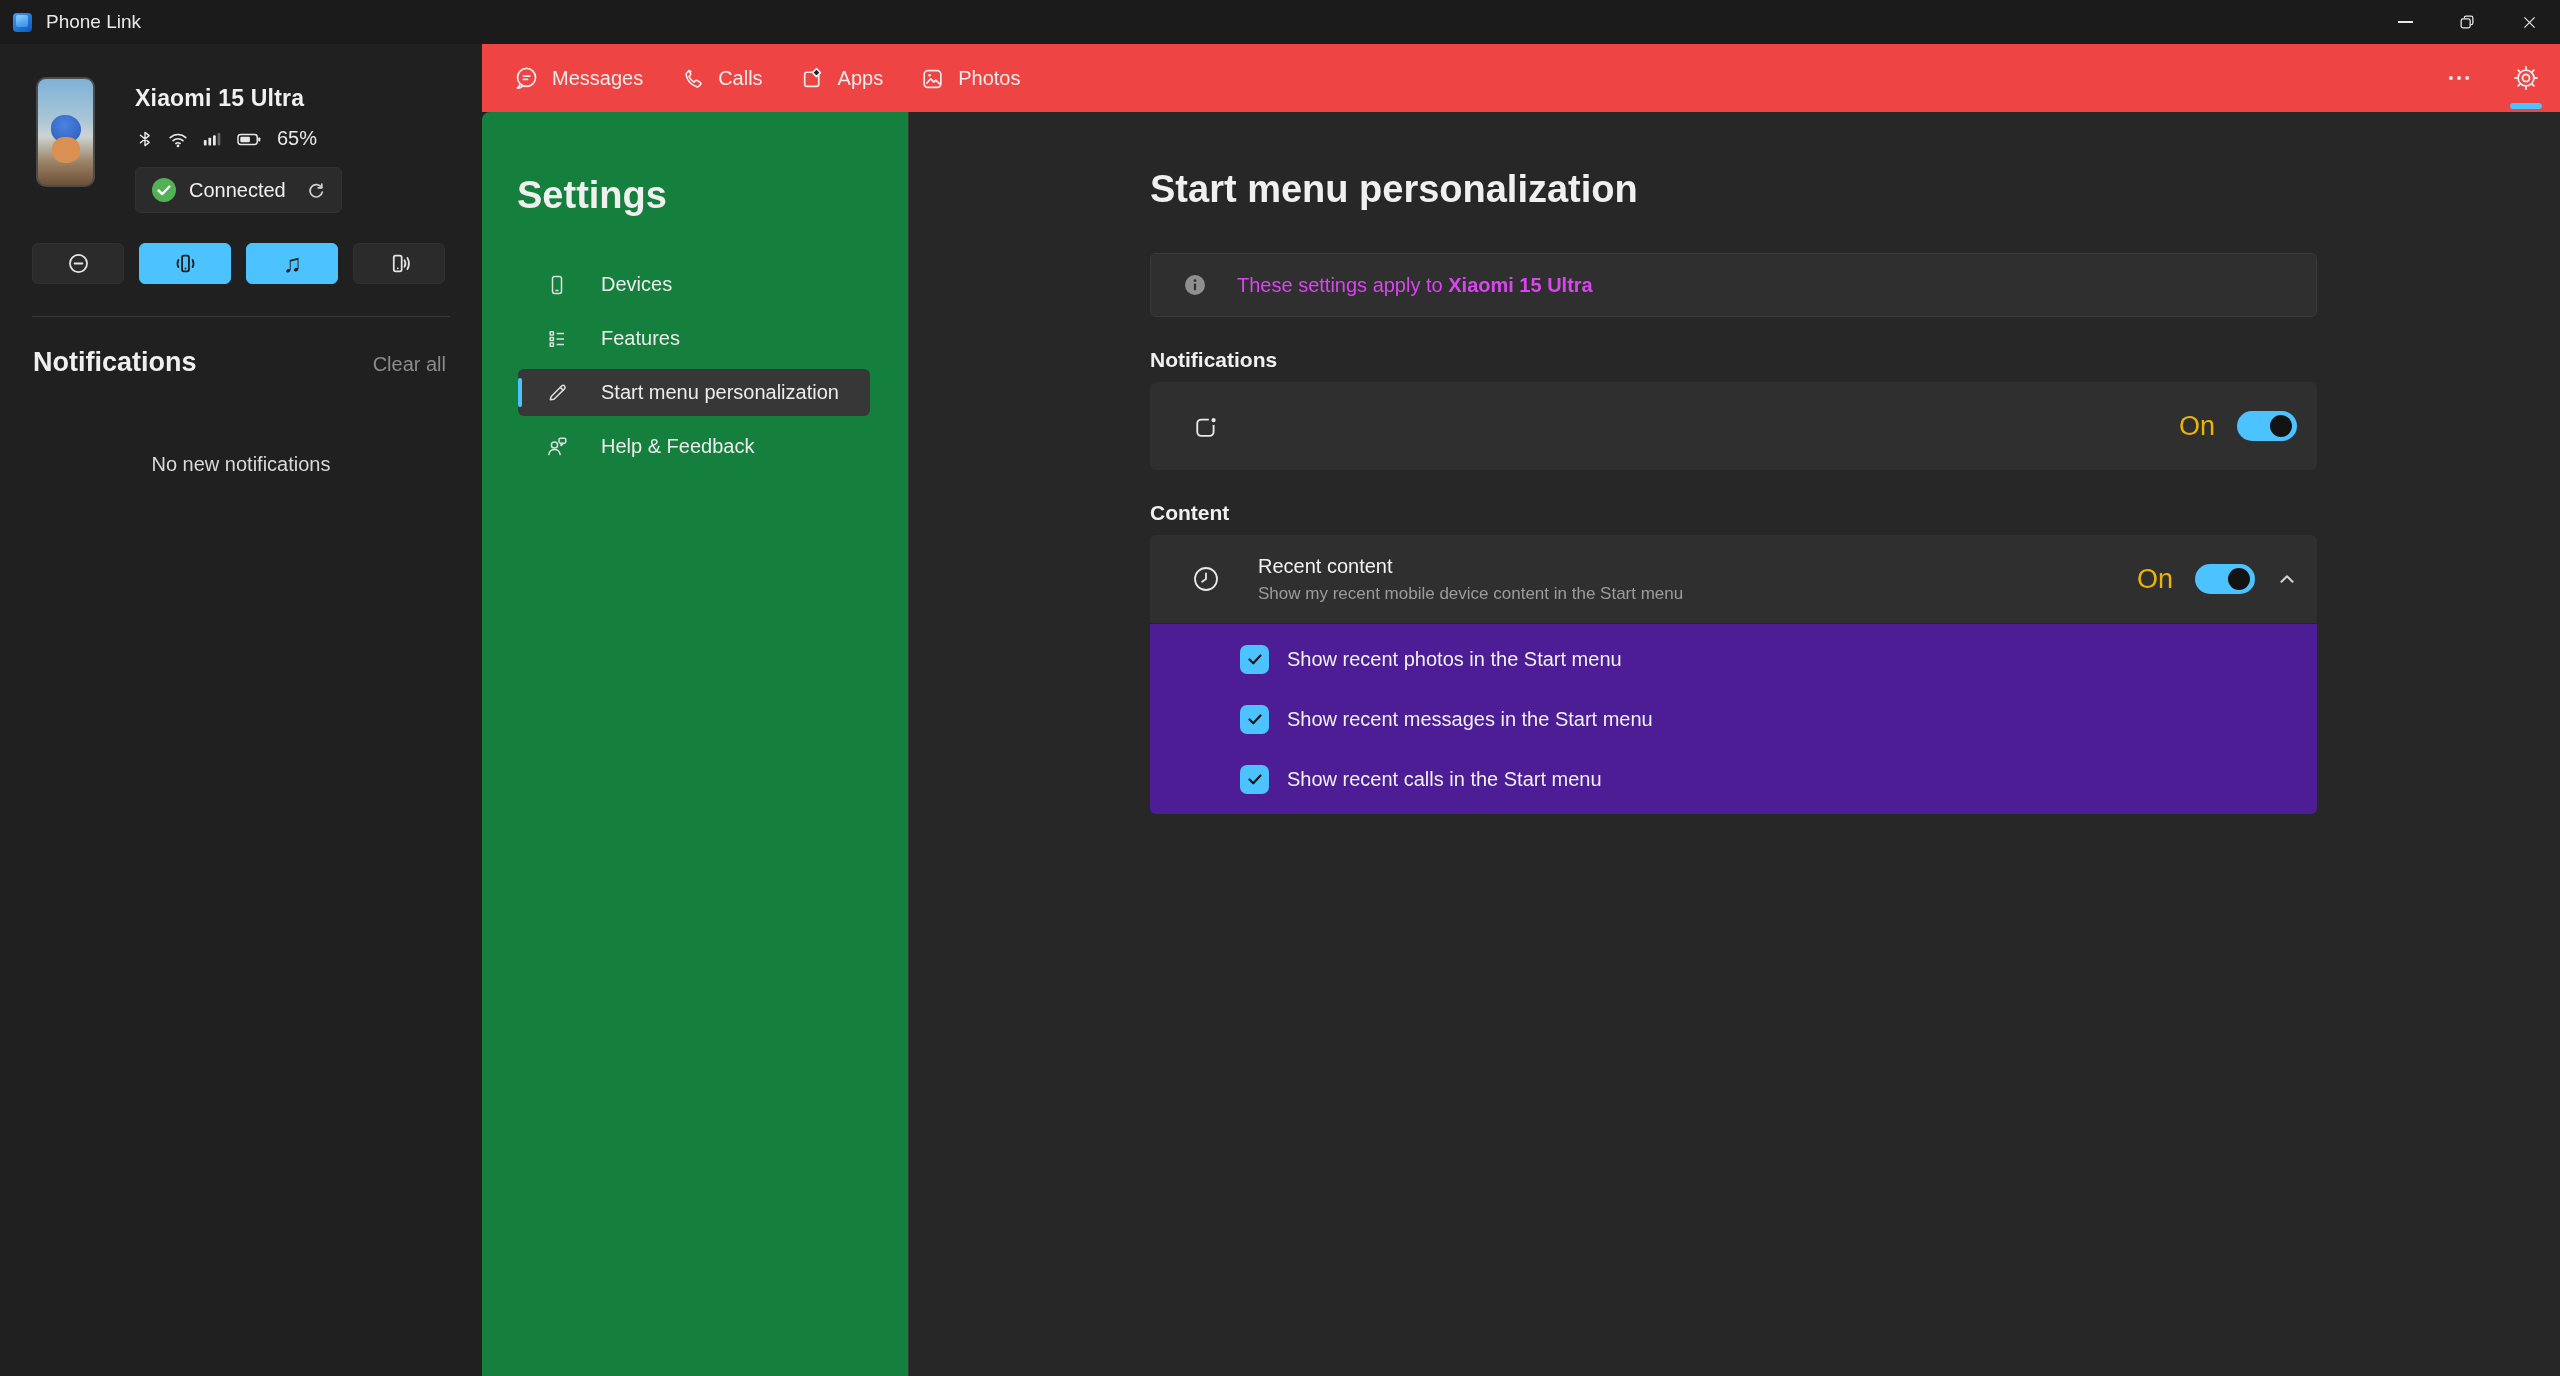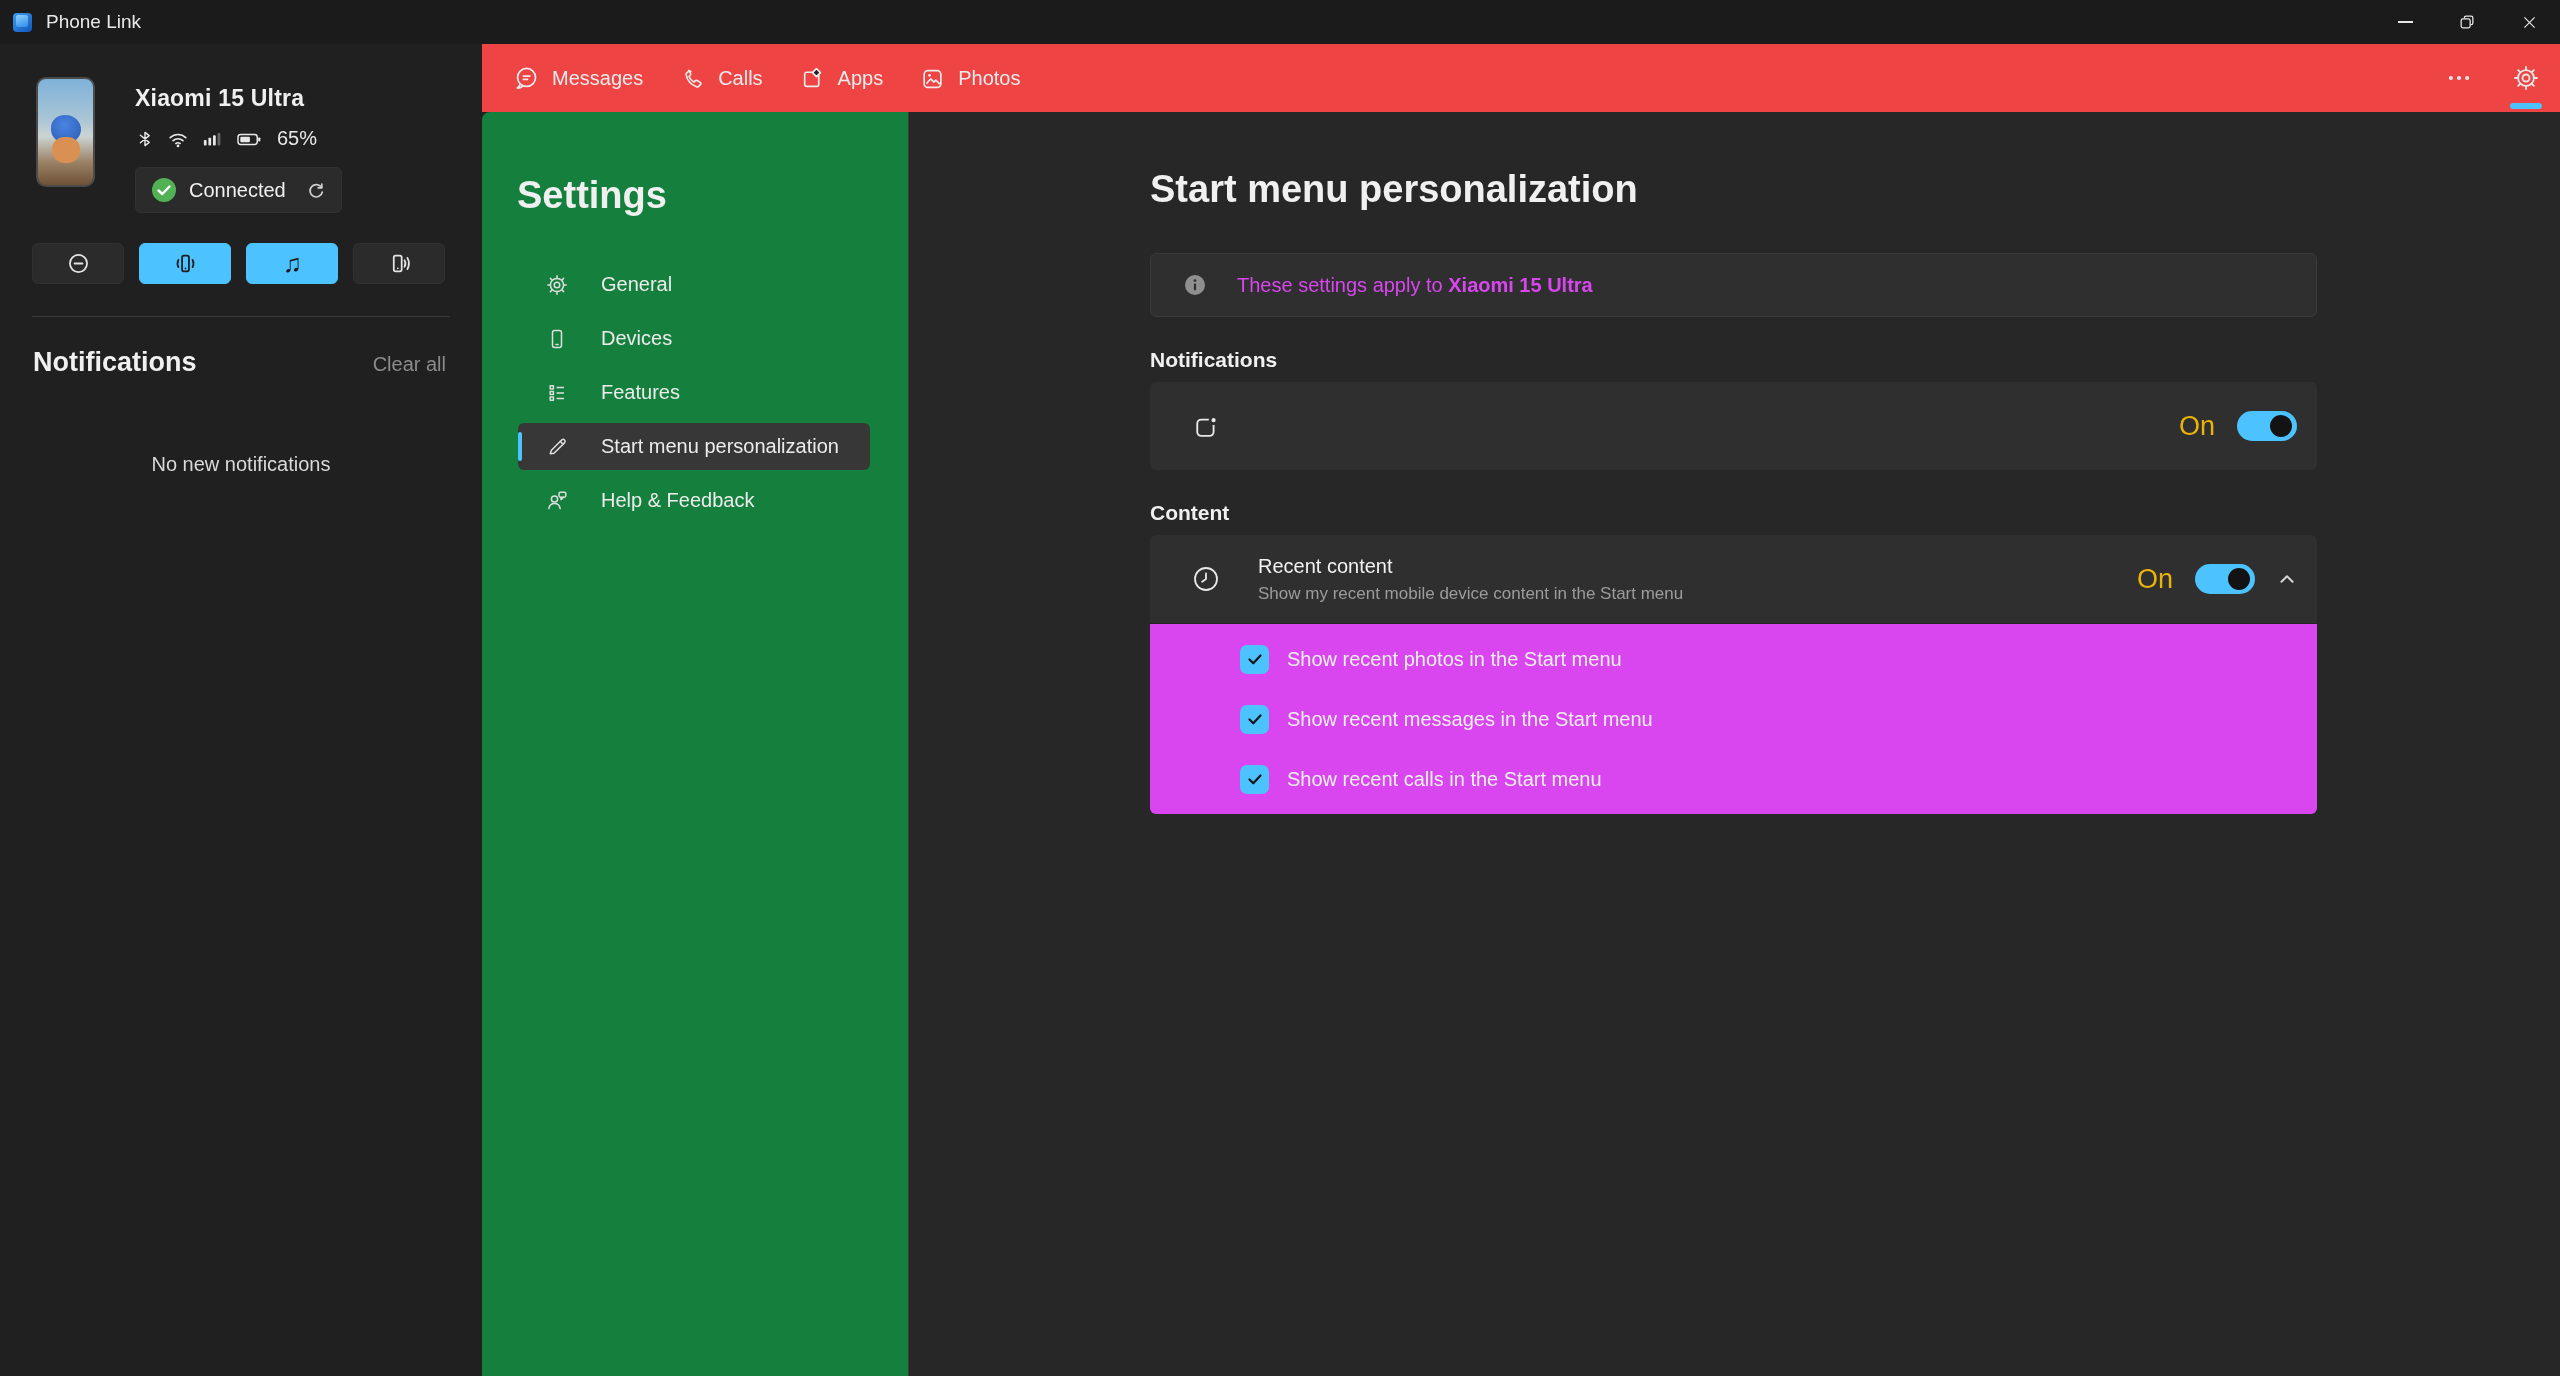--- a/index.html
+++ b/index.html
@@ -92,21 +92,21 @@
   .card .row { display:flex; align-items:center; height:88px; padding:0 20px 0 42px; }
   .row-text { margin-left:38px; }
   .row-title { font-size:20px; color:#f2f2f2; }
   .row-sub { font-size:17px; color:#9c9c9c; margin-top:6px; }
   .row-controls { margin-left:auto; display:flex; align-items:center; gap:22px; }
   .state-label { font-size:27px; color:#eab308; }
   .toggle { width:60px; height:30px; border-radius:16px; background:var(--accent); position:relative; flex:none; }
   .toggle::after { content:""; position:absolute; right:5px; top:4px; width:22px; height:22px;
     border-radius:50%; background:#131313; }
 
-  .expanded { background:#d946ef; border-top:1px solid #242424; border-radius:0 0 6px 6px; padding:5px 0; }
+  .expanded { background:#4c1d95; border-top:1px solid #242424; border-radius:0 0 6px 6px; padding:5px 0; }
   .chk-row { display:flex; align-items:center; height:60px; padding-left:90px; gap:18px; }
   .checkbox { width:29px; height:29px; border-radius:7px; background:var(--accent);
     display:flex; align-items:center; justify-content:center; flex:none; }
   .chk-label { font-size:20px; color:#f0f0f0; }
 
   .related-bar { margin-top:2px; background:#2d2d2d; border-radius:6px; height:61px;
     display:flex; align-items:center; padding-left:33px; gap:27px; }
   .related-label { font-size:20px; color:#f0f0f0; }
   .related-link { font-size:20px; color:var(--link); text-decoration:none; }
 </style>
@@ -290,30 +290,20 @@
       </svg>
       <div class="active-pill"></div>
     </div>
   </div>
 </div>
 
 <div class="settings-panel">
   <div class="settings-title">Settings</div>
   <div class="nav-list">
 
-    <div class="snav-item">
-      <svg width="24" height="24" viewBox="0 0 24 24">
-        <g fill="none" stroke="#dedede" stroke-width="1.5" stroke-linecap="round">
-          <circle cx="12" cy="12" r="6.6"></circle>
-            <circle cx="12" cy="12" r="2.8"></circle>
-          <path d="M12 2.8v2.6M12 18.6v2.6M2.8 12h2.6M18.6 12h2.6M5.4 5.4l1.8 1.8M16.8 16.8l1.8 1.8M18.6 5.4l-1.8 1.8M7.2 16.8l-1.8 1.8"></path>
-        </g>
-      </svg>
-      <span>General</span>
-    </div>
 
     <div class="snav-item">
       <svg width="24" height="24" viewBox="0 0 24 24">
         <g fill="none" stroke="#dedede" stroke-width="1.5" stroke-linecap="round">
           <rect x="7.5" y="3.5" width="9" height="17" rx="2.2"></rect>
             <path d="M11 17.5h2"></path>
         </g>
       </svg>
       <span>Devices</span>
     </div>

